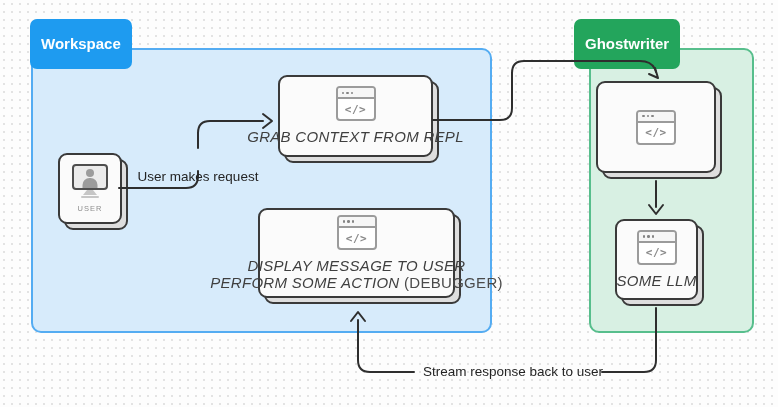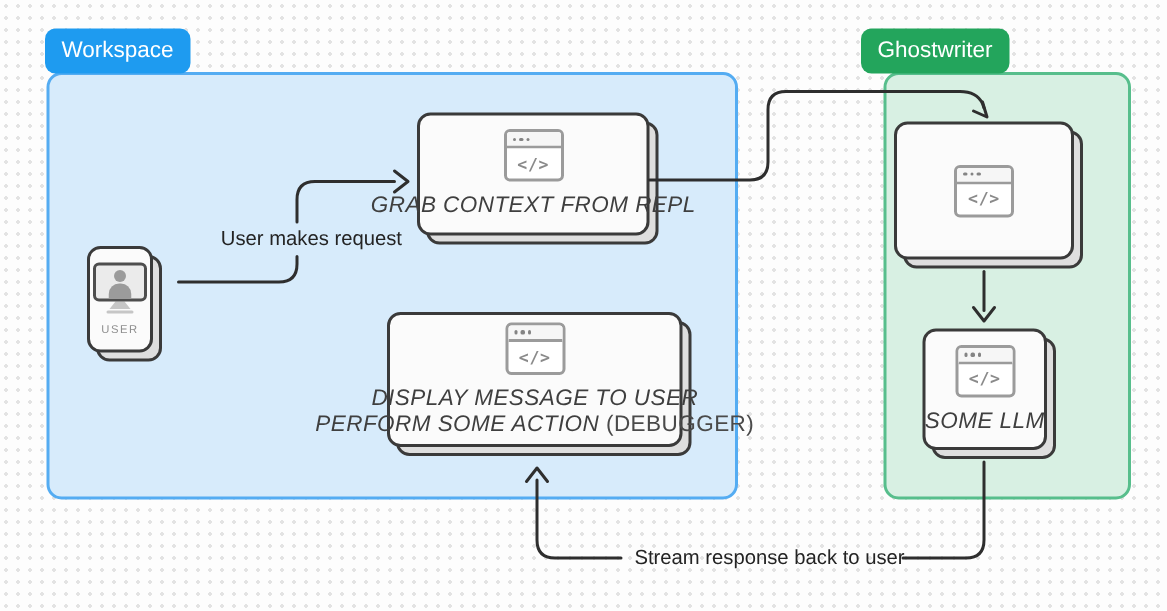--- a/index.html
+++ b/index.html
@@ -5,22 +5,22 @@
   html,body{margin:0;padding:0;}
   body{font-family:"Liberation Sans",sans-serif;background:#fff;}
   #canvas{
     position:relative;width:778px;height:407px;overflow:hidden;
     background-color:#FDFDFD;
     background-image:radial-gradient(circle,#E3E3E3 1.1px,transparent 1.2px);
     background-size:8px 8px;
   }
   
   .badge{
-    position:absolute;height:24px;line-height:24px;padding:3px 11px;
-    border-radius:7px;color:#fff;font-size:15px;font-weight:normal;z-index:4;
+    position:absolute;height:24px;line-height:24px;padding:13px 11px;
+    border-radius:7px;color:#fff;font-size:15px;font-weight:bold;z-index:4;
   }
   .badge-blue{background:#1E9BF0;left:30px;top:19px;}
   .badge-green{background:#23A55C;left:574px;top:19px;}
   
   .zone{position:absolute;border-radius:10px;box-sizing:border-box;z-index:1;}
   .zone-workspace{left:31px;top:48px;width:461px;height:285px;background:#D7EBFB;border:2px solid #54ACF2;}
   .zone-ghostwriter{left:589px;top:48px;width:165px;height:285px;background:#D8F0E3;border:2px solid #57BE8C;}
   
   .node{position:absolute;z-index:3;}
   .node .back{position:absolute;left:0;top:0;width:100%;height:100%;transform:translate(6px,6px);
@@ -41,28 +41,28 @@
   
   .monitor{display:flex;flex-direction:column;align-items:center;}
   .m-screen{width:36px;height:26px;border:2px solid #4E4E4E;border-radius:4px;background:#EBEBEB;
     position:relative;overflow:hidden;box-sizing:border-box;}
   .m-head{position:absolute;left:50%;top:3px;transform:translateX(-50%);width:8px;height:8px;border-radius:50%;background:#9B9B9B;}
   .m-torso{position:absolute;left:50%;top:12px;transform:translateX(-50%);width:15px;height:12px;border-radius:7px 7px 0 0;background:#9B9B9B;}
   .m-neck{width:6px;height:0;border-left:4px solid transparent;border-right:4px solid transparent;border-bottom:5px solid #C6C6C6;}
   .m-base{width:18px;height:2.5px;background:#C6C6C6;border-radius:2px;margin-top:1px;}
   .user-label{font-size:7.5px;letter-spacing:1px;color:#8F8F8F;margin-top:6px;}
   
-  .node-user{left:58px;top:164px;width:44px;height:71px;}
+  .node-user{left:58px;top:153px;width:64px;height:71px;}
   .node-grab{left:278px;top:75px;width:155px;height:82px;}
   .node-display{left:258px;top:208px;width:197px;height:90px;}
   .node-determine{left:596px;top:81px;width:120px;height:92px;}
   .node-query{left:615px;top:219px;width:83px;height:81px;}
   
   .edge-label{position:absolute;font-size:13.5px;font-weight:500;color:#242424;text-align:center;z-index:6;}
-  .lbl-request{left:128px;top:151px;width:140px;text-align:right;}
+  .lbl-request{left:128px;top:169px;width:140px;}
   .lbl-stream{left:418px;top:364px;width:190px;}
   
   #edges{position:absolute;left:0;top:0;z-index:5;pointer-events:none;}
   #edges path,#edges polyline{fill:none;stroke:#2E2E2E;stroke-width:2;stroke-linecap:round;stroke-linejoin:round;}
 </style>
 </head>
 <body>
 
 <div id="canvas">
 

